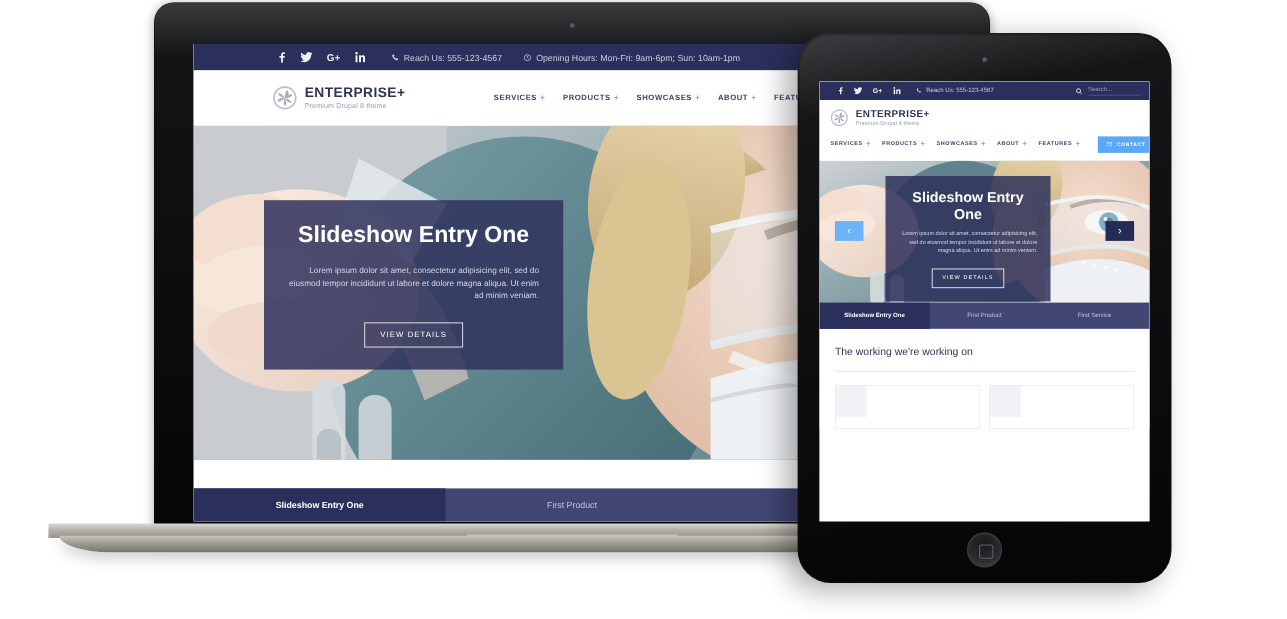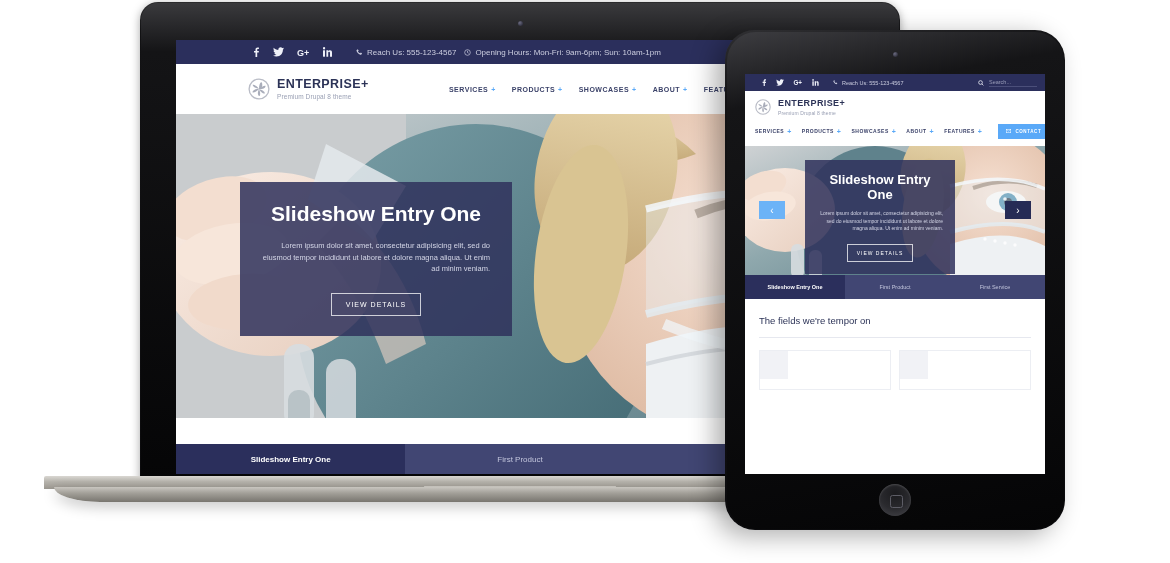--- a/index.html
+++ b/index.html
@@ -87,21 +87,21 @@
 
   
   .site { width:100%; height:100%; background:#fff; position:relative; }
 
   .topbar {
     background:#2b2f5c; color:#c7c9dd; display:flex; align-items:center;
     height:24px; padding:0 14px; font-size:8px; white-space:nowrap;
   }
   .topbar .socials { display:flex; align-items:center; gap:13px; margin-left:62px; }
   .soc { color:#eef0f8; font-size:10px; line-height:1; display:flex; align-items:center; }
-  .topbar .info { display:flex; align-items:center; gap:8px; margin-left:24px; }
+  .topbar .info { display:flex; align-items:center; gap:20px; margin-left:24px; }
   .ti { display:flex; align-items:center; gap:4px; color:#cbcddf; }
   .ti svg { flex:0 0 auto; }
   .topbar .search { margin-left:auto; display:flex; align-items:center; gap:5px; }
   .search-line { border-bottom:1px solid #4b4f7a; width:74px; color:#9a9db8; padding-bottom:1px; }
 
   .header { background:#fff; height:50px; display:flex; align-items:center; padding:0 14px; }
   .brand { display:flex; align-items:center; gap:7px; margin-left:58px; }
   .brand-mark { width:22px; height:22px; flex:0 0 auto; }
   .brand-txt .bt1 { font-size:12.5px; font-weight:bold; color:#2c3357; letter-spacing:.4px; line-height:1.1; }
   .brand-txt .bt2 { font-size:6.5px; color:#9aa0b4; letter-spacing:.1px; margin-top:1px; }
@@ -555,21 +555,21 @@
           </div>
           <div class="tab">
             <span style="width:100%">First Product</span>
           </div>
           <div class="tab">
             <span style="width:100%">First Service</span>
           </div>
         </div>
 
         <div class="fields">
-          <div class="fields-h">The fields we're tempor on</div>
+          <div class="fields-h">The working we're working on</div>
           <div class="fields-rule"></div>
           <div class="fields-cards">
             <div class="fcard"></div>
             <div class="fcard"></div>
           </div>
         </div>
 
       </div>
     </div>
 

